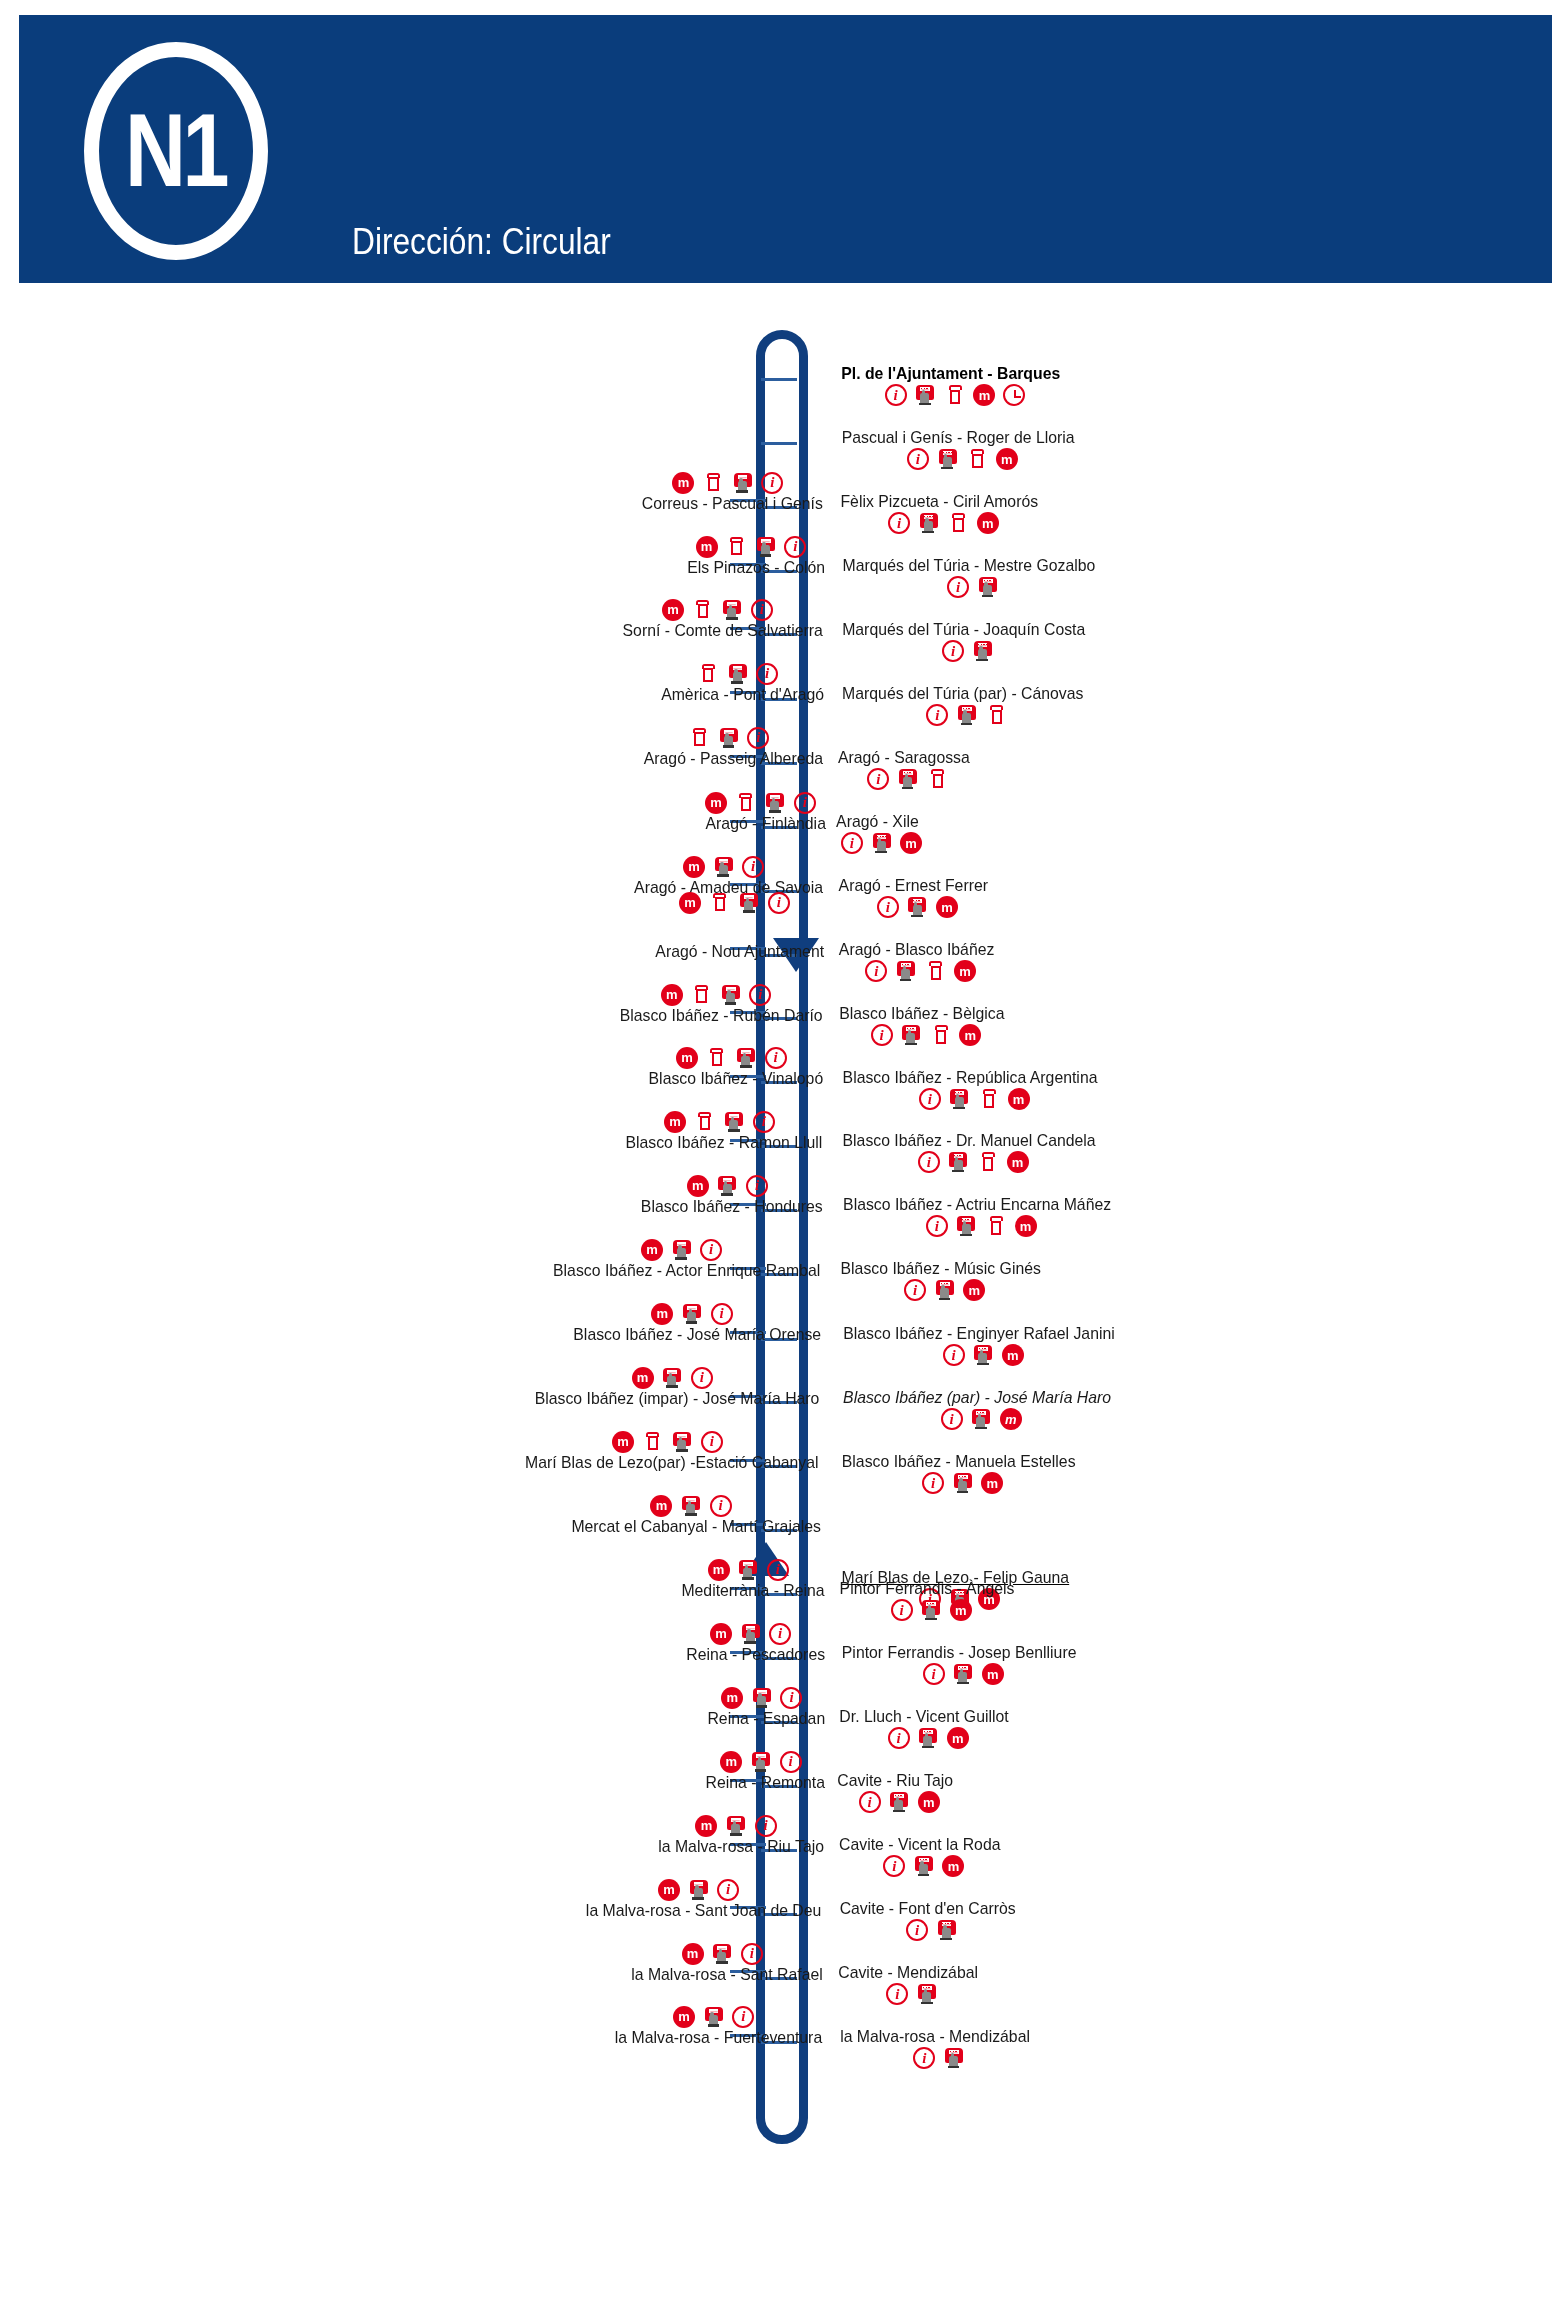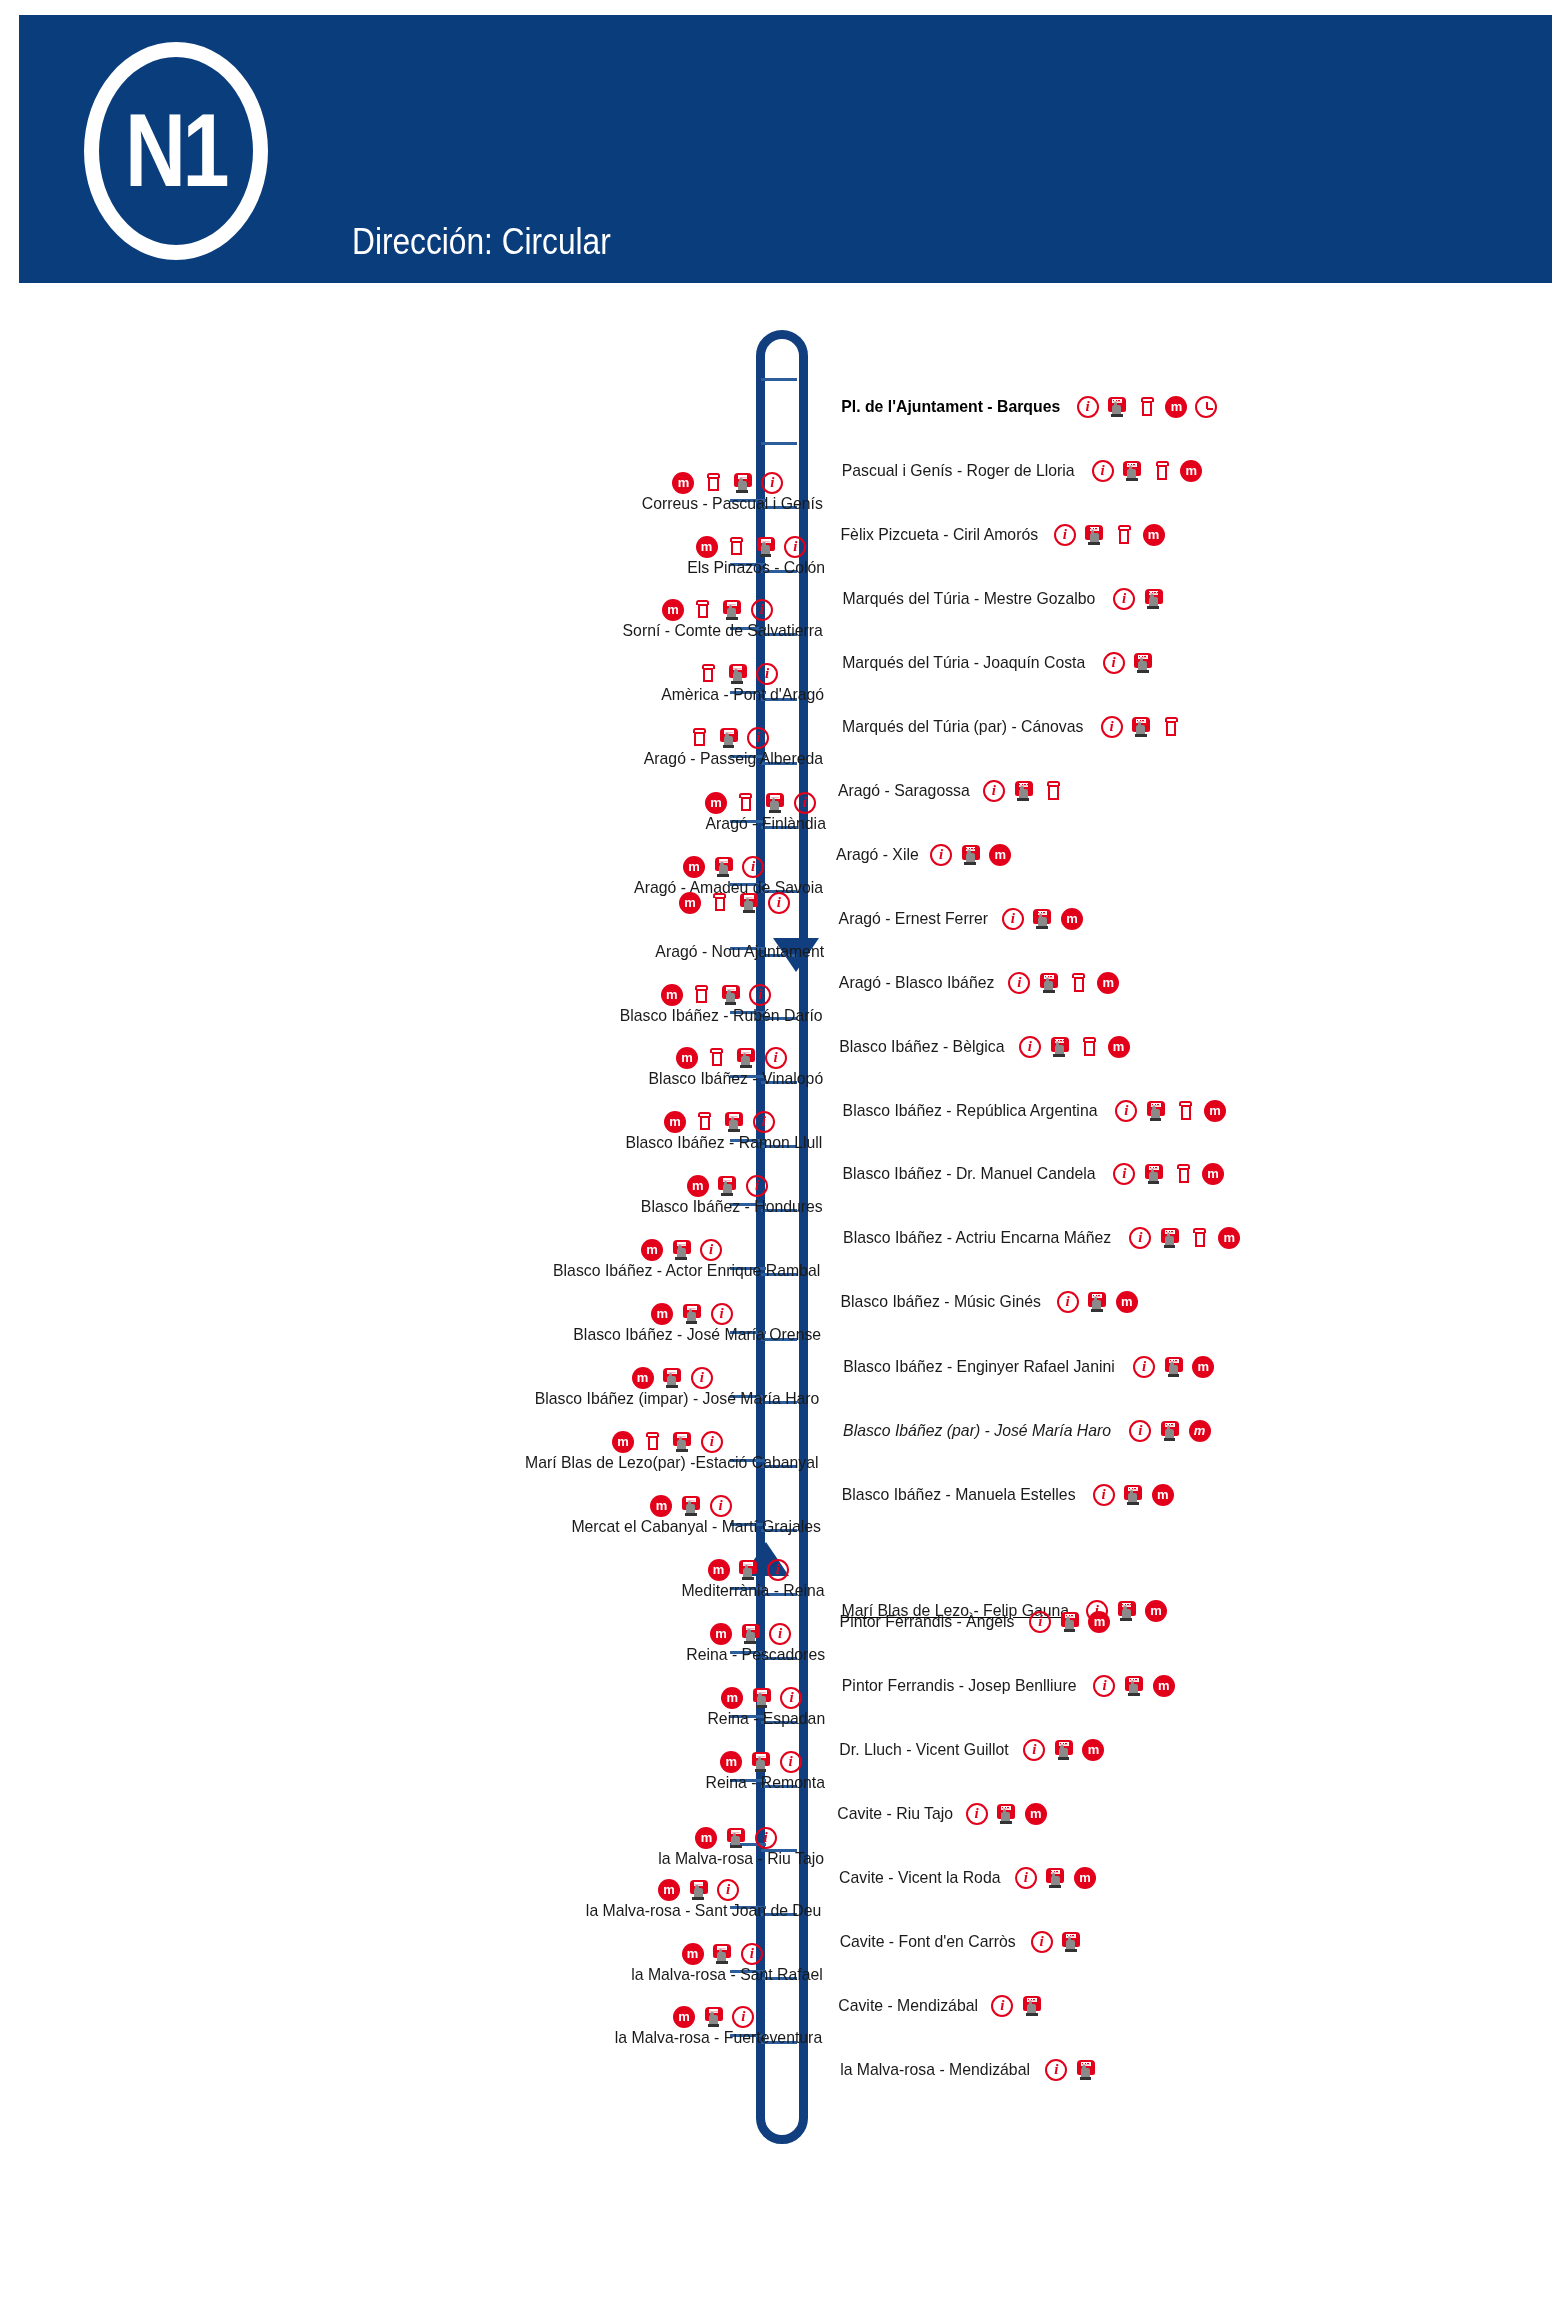--- a/index.html
+++ b/index.html
@@ -27,21 +27,21 @@
   #arrow-up{left:743px;top:1542px;border-bottom:34px solid #103E7E;}
 
   
   .tick{position:absolute;height:3.4px;background:#2C5E9E;}
   .tick.left{width:36px;left:730px;}
   .tick.right{width:36px;left:761px;}
 
   
   .row{position:absolute;display:flex;align-items:center;height:27.5px;}
   .row.left{right:733px;flex-direction:column;justify-content:flex-end;}
-  .row.right{left:833px;flex-direction:row;margin-top:29px;}
+  .row.right{left:833px;flex-direction:column;}
   .stopname{font-size:17px;color:#1a1a1a;white-space:nowrap;
             font-family:"Liberation Sans Narrow","Liberation Sans",sans-serif;transform:scaleX(.93);}
   .row.left .stopname{margin-left:9.6px;}
   .row.right .stopname{margin-right:8.2px;}
   .stopname.first{font-weight:bold;color:#000;}
   .icons{display:flex;align-items:center;gap:7.6px;}
 
   
   .ic{width:22px;height:22px;position:relative;flex:0 0 auto;display:inline-block;}
 
@@ -890,21 +890,21 @@
           <span class="head"></span>
           <span class="scr"></span>
           <span class="fing"></span>
           <span class="hand"></span>
           <span class="base"></span>
         </span>
         <span class="ic ic-info"></span>
       </span>
       <span class="stopname">Reina - Remonta</span>
     </div>
-    <div class="row left" style="top: 1829px; margin-top: 12px;">
+    <div class="row left" style="top: 1829px;">
       <span class="icons">
         <span class="ic ic-metro"></span>
         <span class="ic ic-touch">
           <span class="head"></span>
           <span class="scr"></span>
           <span class="fing"></span>
           <span class="hand"></span>
           <span class="base"></span>
         </span>
         <span class="ic ic-info"></span>

